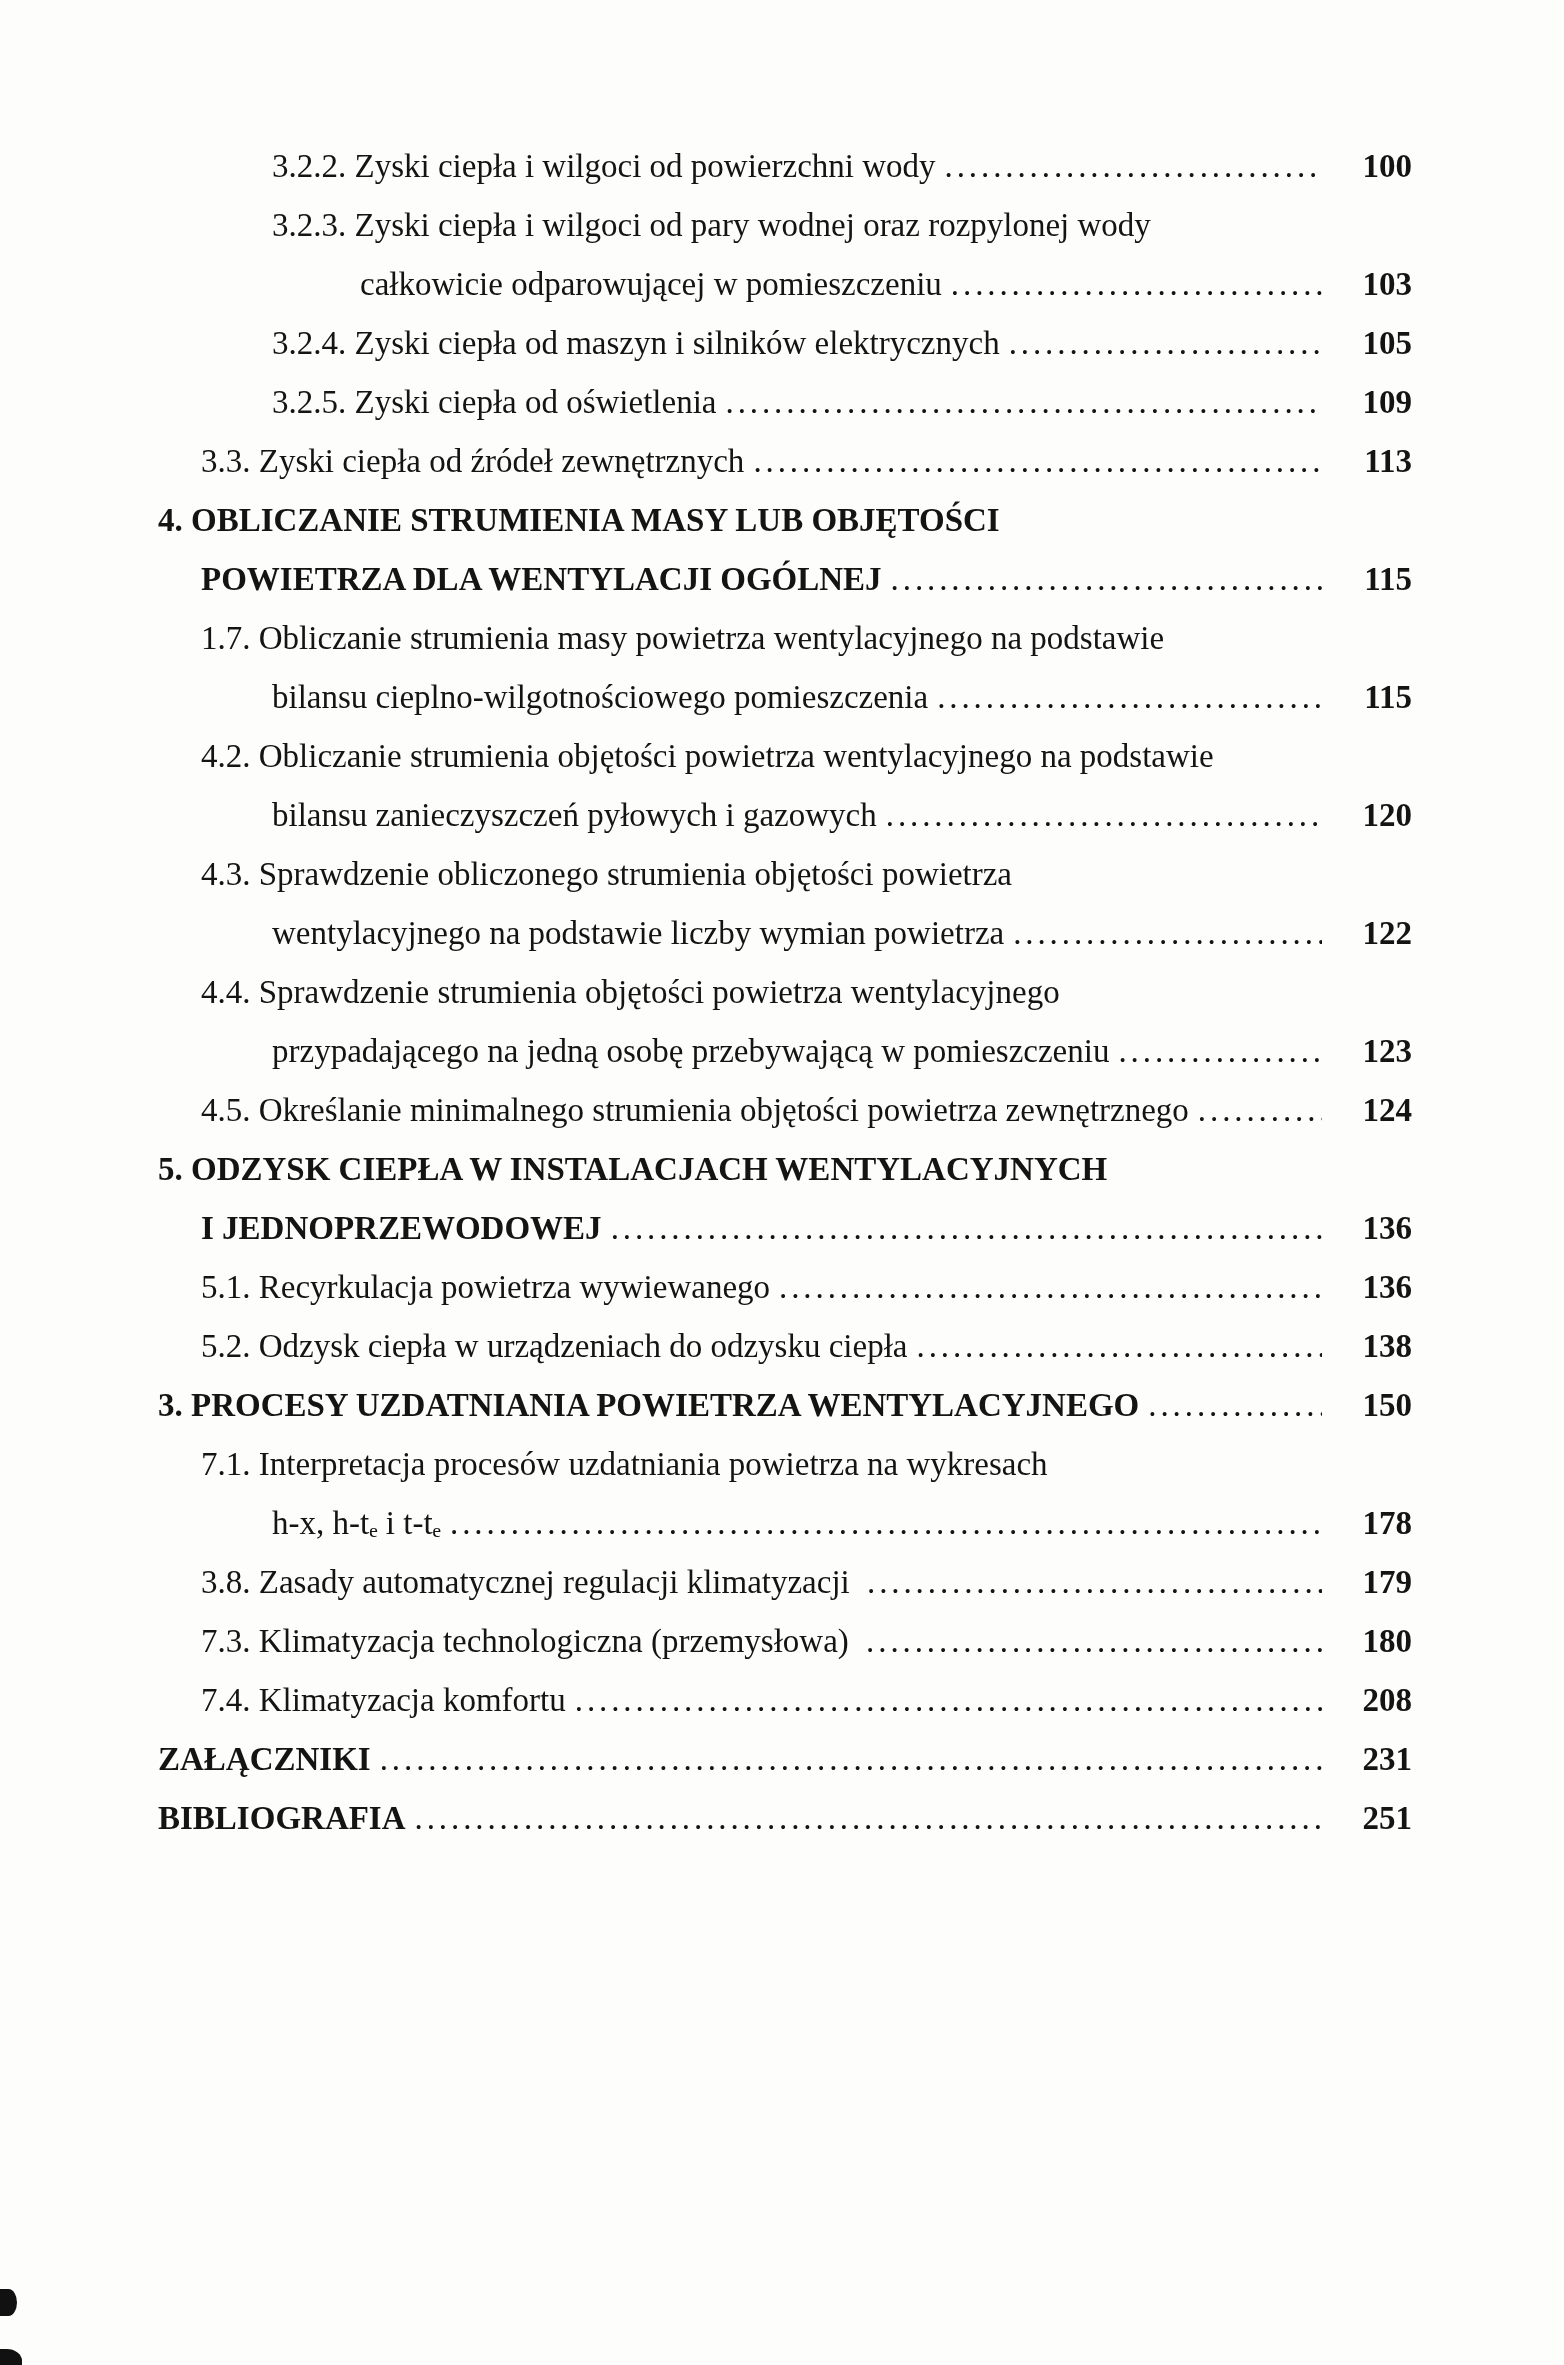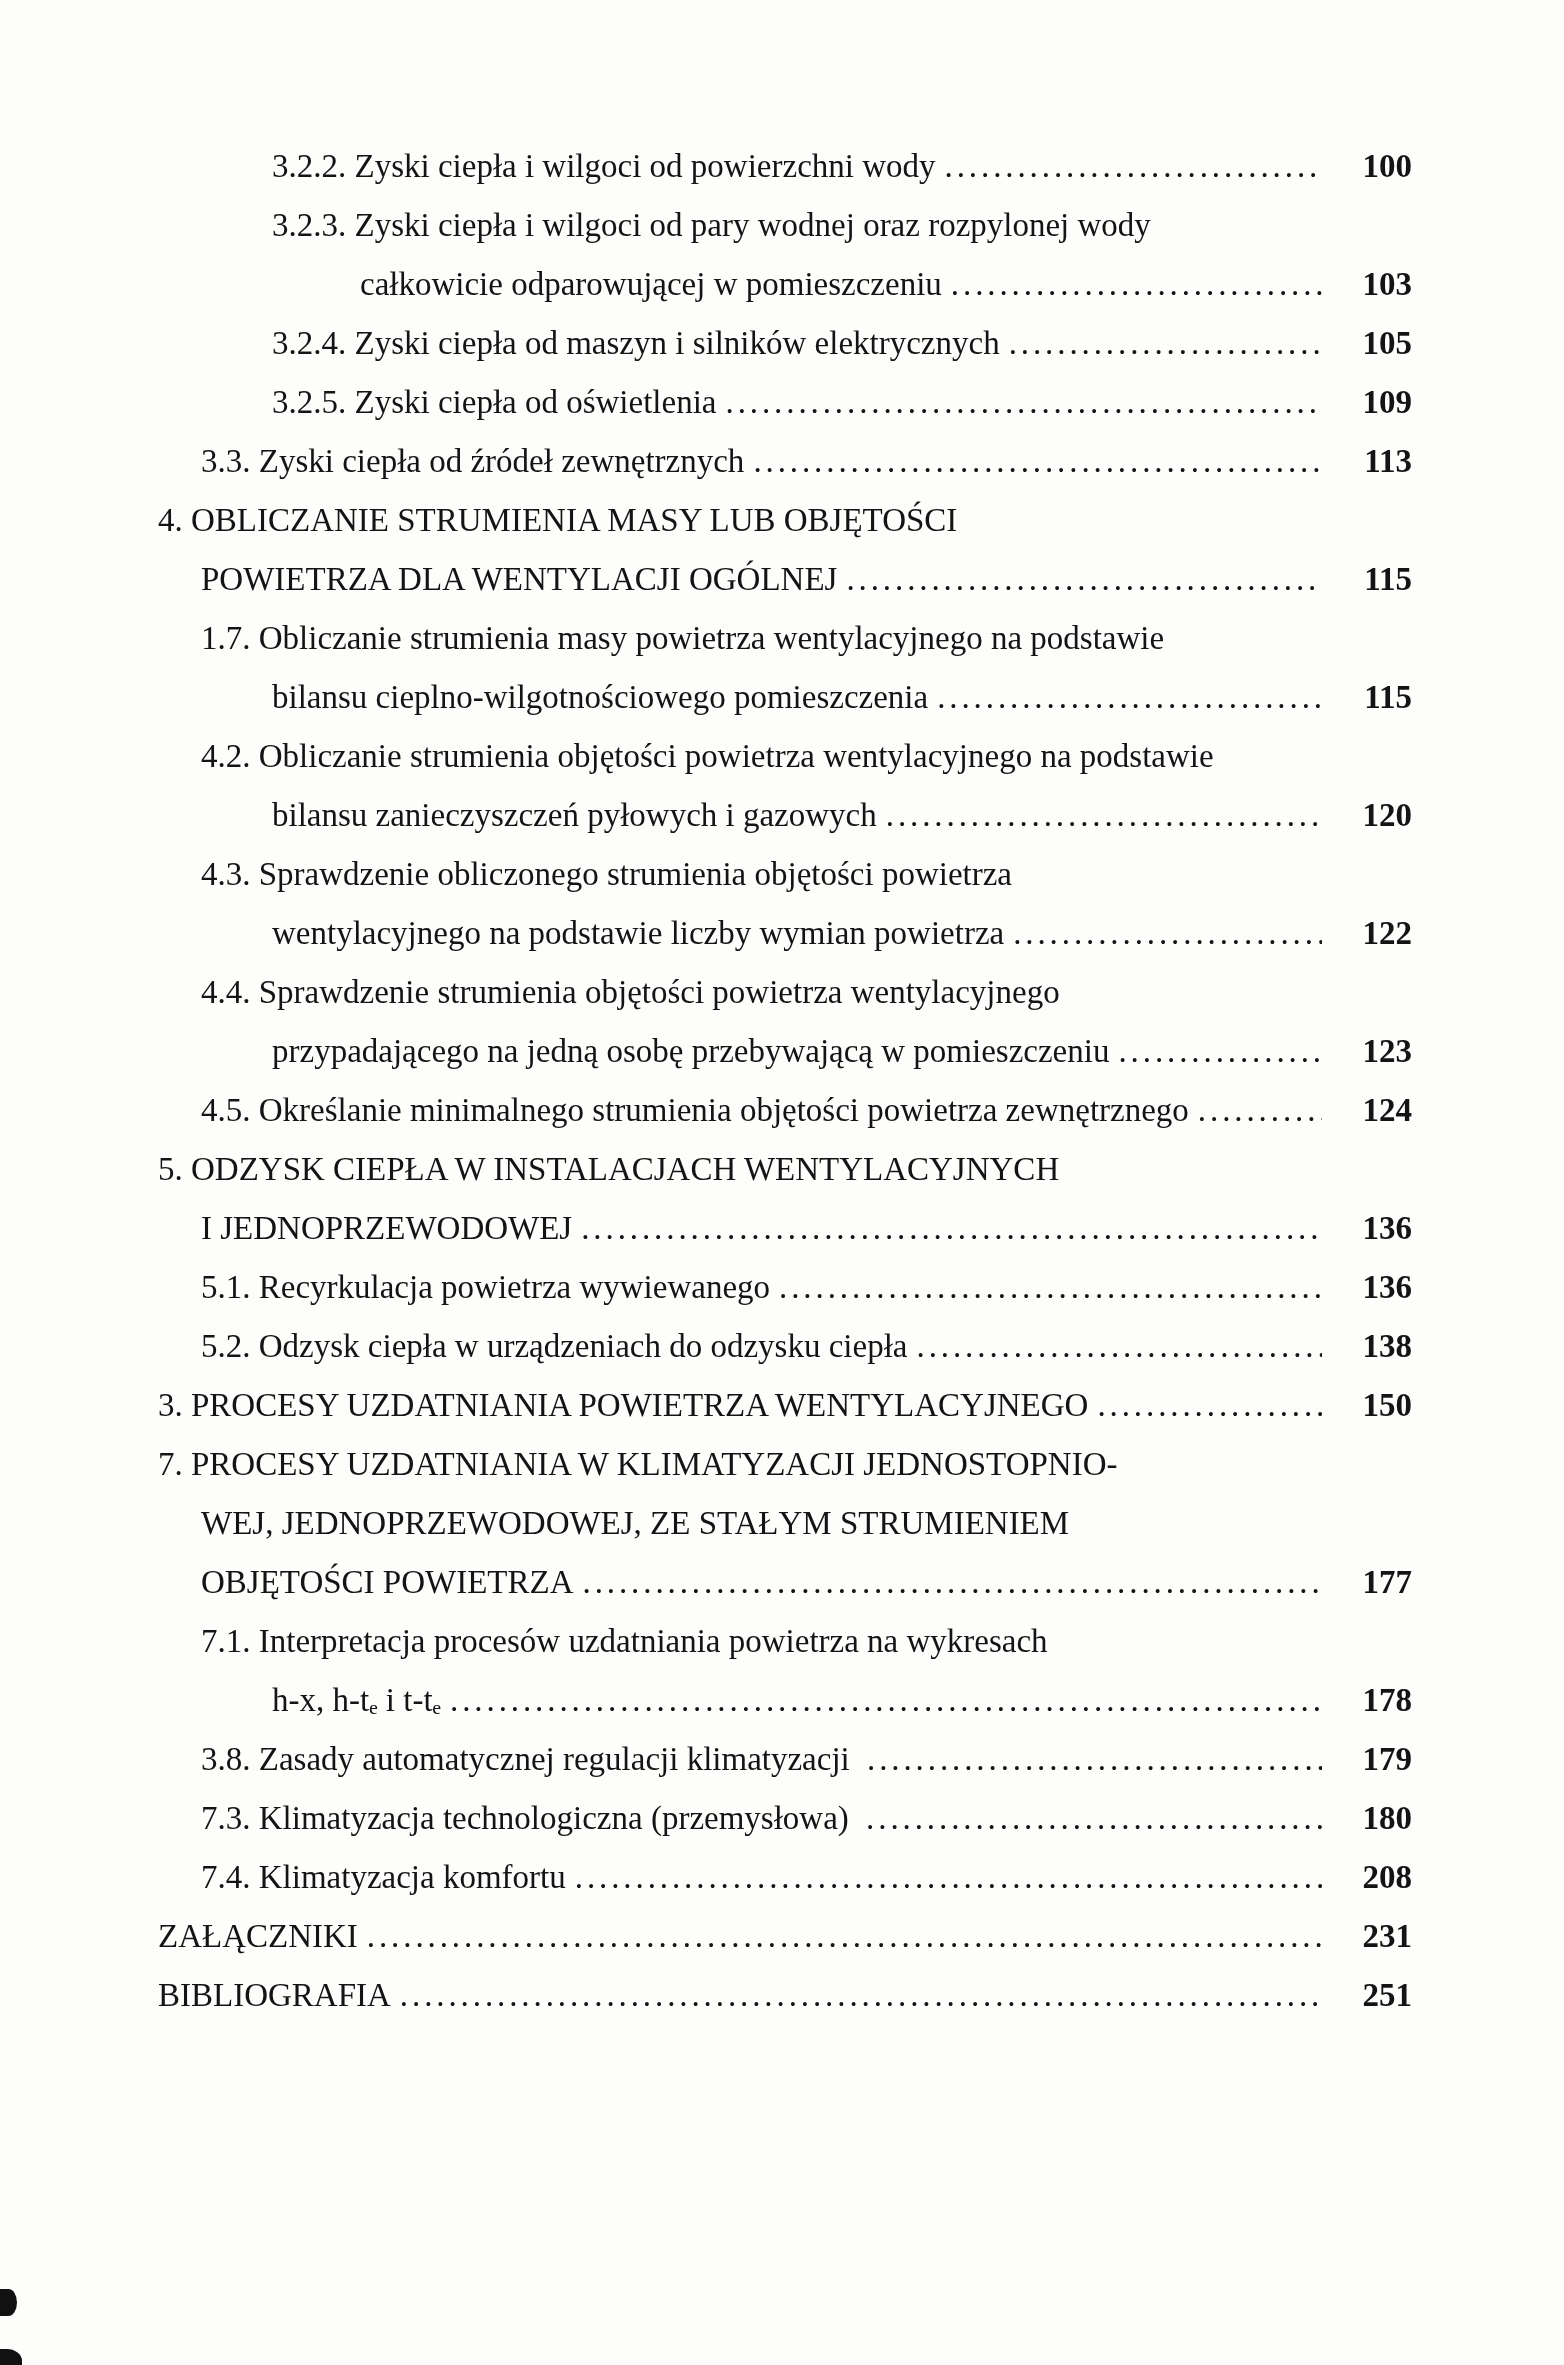--- a/index.html
+++ b/index.html
@@ -23,21 +23,21 @@
   }
   .toc {
     position: absolute;
     top: 137px;
     left: 158px;
     width: 1254px;
     font-size: 33px;
     line-height: 59px;
   }
   .entry { }
-  .entry.bold .text { font-weight: 400; }
+  .entry.bold .text { font-weight: 700; }
   .line {
     display: flex;
     align-items: flex-start;
     min-width: 0;
   }
   
   .indent-0 { padding-left: 0; }
   .indent-1 { padding-left: 43px; }
   .indent-2 { padding-left: 114px; }
   .indent-3 { padding-left: 202px; }
@@ -206,33 +206,20 @@
           <span class="pagenum">138</span>
         </div>
       </div>
       <div class="entry bold">
         <div class="line indent-0">
           <span class="text">3. PROCESY UZDATNIANIA POWIETRZA WENTYLACYJNEGO</span>
           <span class="leader"></span>
           <span class="pagenum">150</span>
         </div>
       </div>
-      <div class="entry bold">
-        <div class="line indent-0">
-          <span class="text">7. PROCESY UZDATNIANIA W KLIMATYZACJI JEDNOSTOPNIO-</span>
-        </div>
-        <div class="line indent-1">
-          <span class="text">WEJ, JEDNOPRZEWODOWEJ, ZE STAŁYM STRUMIENIEM</span>
-        </div>
-        <div class="line indent-1">
-          <span class="text">OBJĘTOŚCI POWIETRZA</span>
-          <span class="leader"></span>
-          <span class="pagenum">177</span>
-        </div>
-      </div>
       <div class="entry">
         <div class="line indent-1">
           <span class="text">7.1. Interpretacja procesów uzdatniania powietrza na wykresach</span>
         </div>
         <div class="line indent-2">
           <span class="text italic">h-x, h-tₑ i t-tₑ</span>
           <span class="leader"></span>
           <span class="pagenum">178</span>
         </div>
       </div>

